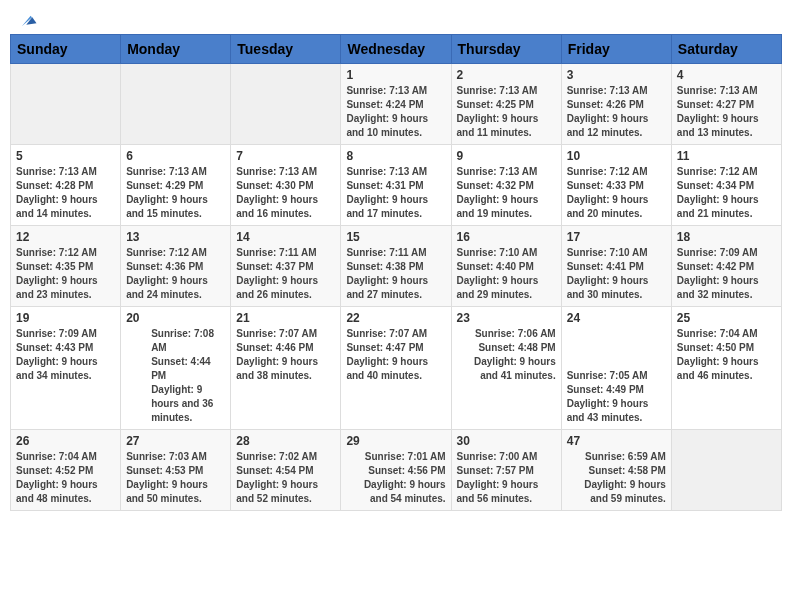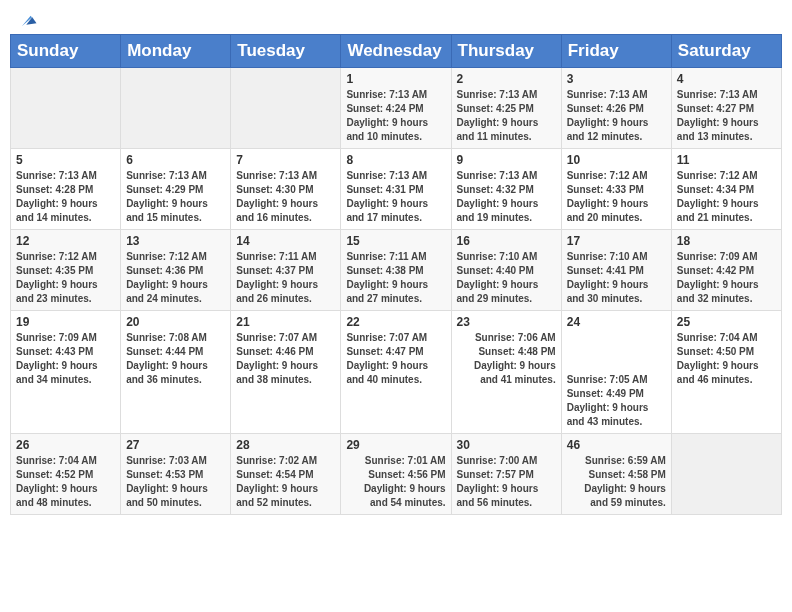--- a/index.html
+++ b/index.html
@@ -49,24 +49,24 @@
       font-size: 15px;
       color: #555;
     }
     .calendar {
       width: 100%;
       border-collapse: collapse;
       border: 1px solid #ccc;
     }
     .calendar th {
       background-color: #4a7fcb;
-      color: #ffffff;
+      color: #000000;
       text-align: left;
       padding: 6px 6px;
-      font-size: 17px;
+      font-size: 14px;
       font-weight: bold;
       border: 1px solid #3a6ab5;
     }
     .calendar td {
       vertical-align: top;
       padding: 4px 5px;
       border: 1px solid #ddd;
       width: 110px;
       min-height: 80px;
       font-size: 10.5px;
@@ -250,21 +250,21 @@
       </tr>
       <tr>
         <td>
           <span class="day-number">19</span>
           <div class="day-info" style="white-space: pre-line;">Sunrise: 7:09 AM
 Sunset: 4:43 PM
 Daylight: 9 hours and 34 minutes.</div>
         </td>
         <td>
           <span class="day-number">20</span>
-          <div class="day-info" style="white-space: pre-line;">Sunrise: 7:08 AM
+          <div class="day-info" style="white-space: pre-line; margin-left: 25px;">Sunrise: 7:08 AM
 Sunset: 4:44 PM
 Daylight: 9 hours and 36 minutes.</div>
         </td>
         <td>
           <span class="day-number">21</span>
           <div class="day-info" style="white-space: pre-line;">Sunrise: 7:07 AM
 Sunset: 4:46 PM
 Daylight: 9 hours and 38 minutes.</div>
         </td>
         <td>
@@ -317,21 +317,21 @@
 Sunset: 4:56 PM
 Daylight: 9 hours and 54 minutes.</div>
         </td>
         <td>
           <span class="day-number">30</span>
           <div class="day-info" style="white-space: pre-line;">Sunrise: 7:00 AM
 Sunset: 7:57 PM
 Daylight: 9 hours and 56 minutes.</div>
         </td>
         <td>
-          <span class="day-number">46</span>
+          <span class="day-number">47</span>
           <div class="day-info" style="white-space: pre-line; text-align: right;">Sunrise: 6:59 AM
 Sunset: 4:58 PM
 Daylight: 9 hours and 59 minutes.</div>
         </td>
         <td class="empty-cell"></td>
       </tr>
     </tbody>
 </table>
 
 </body></html>

